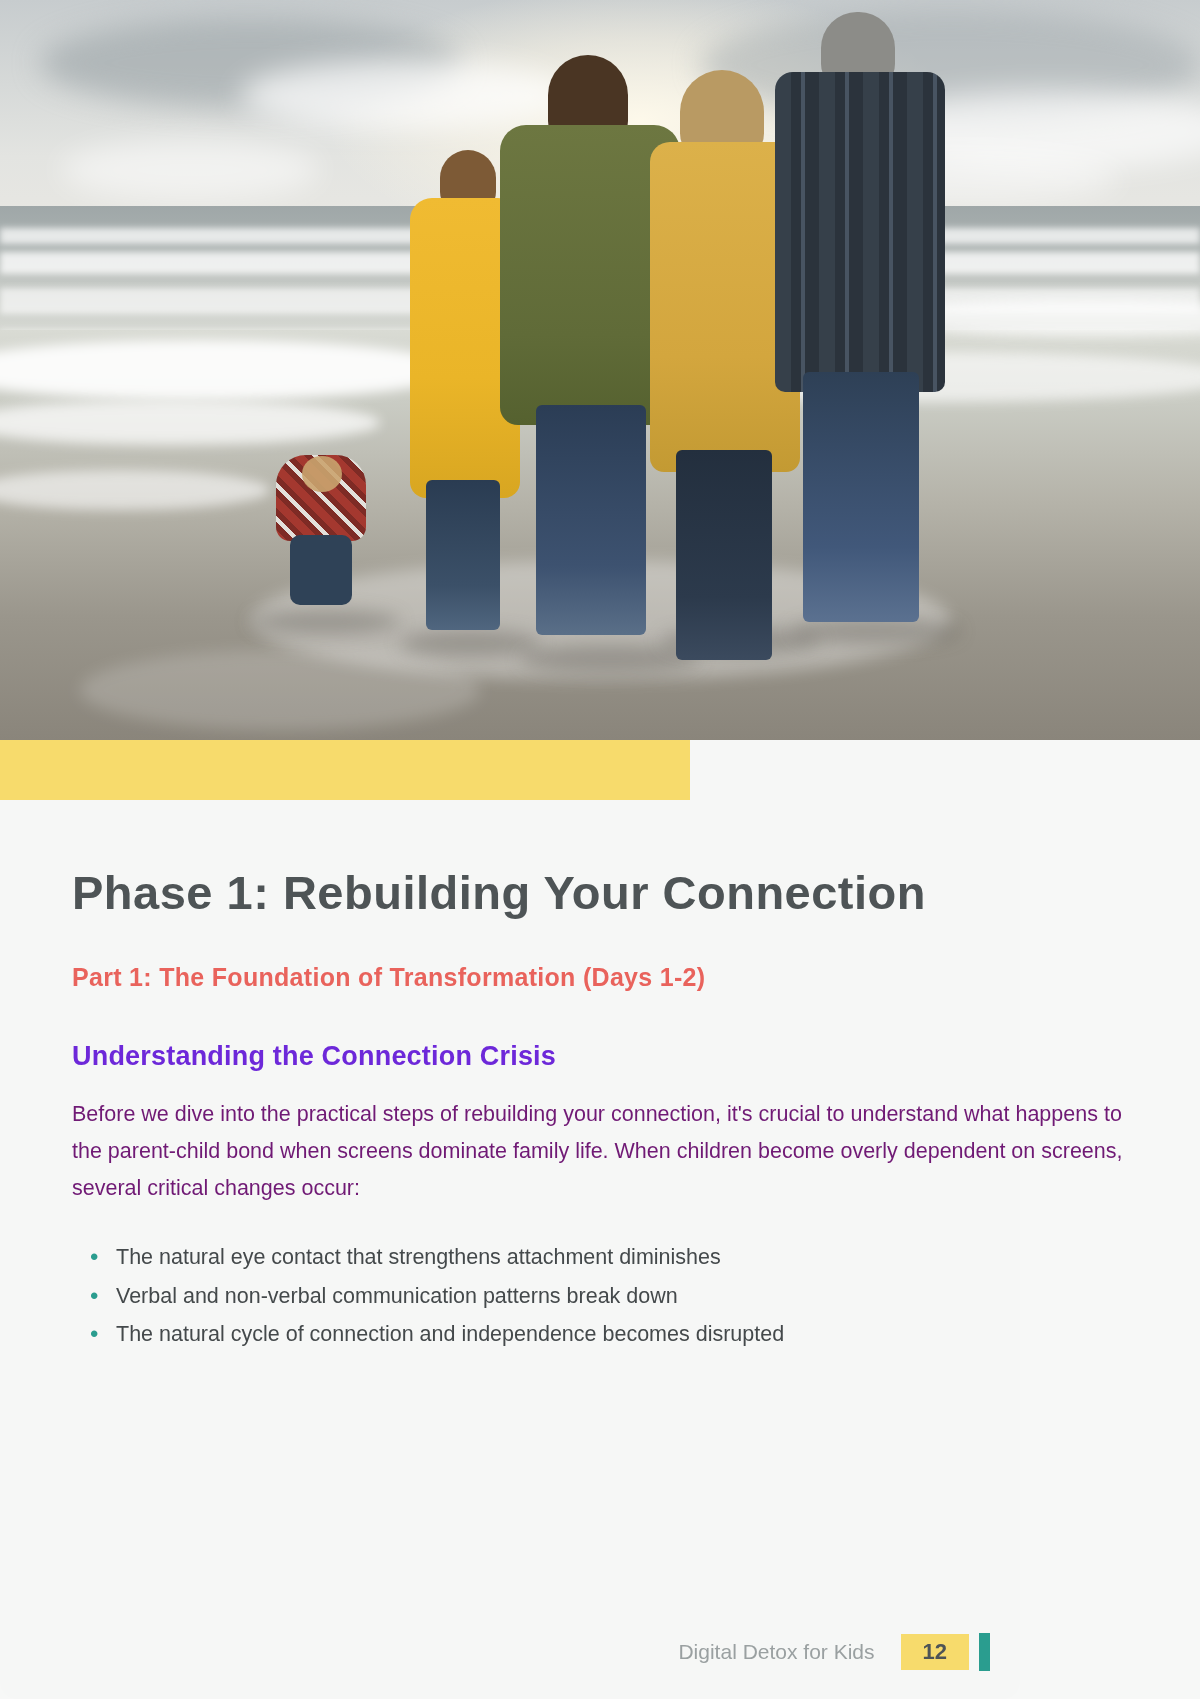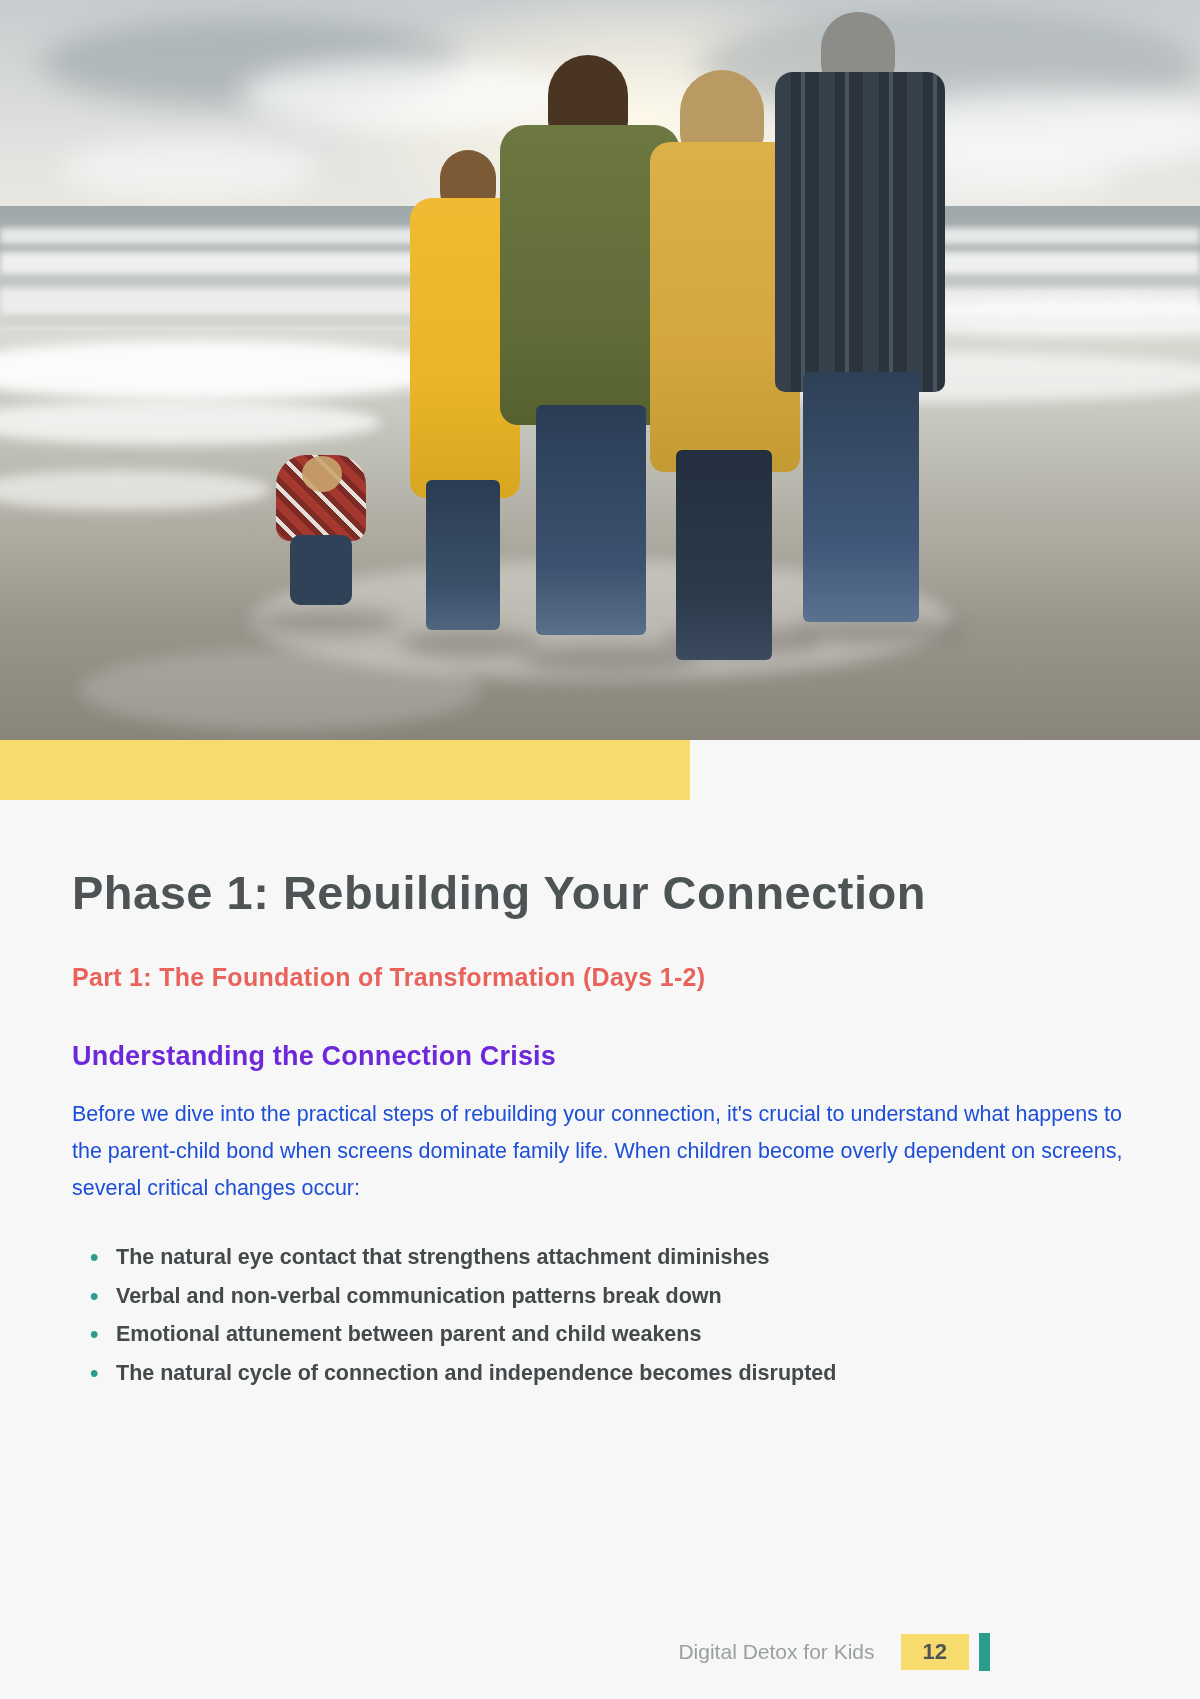--- a/index.html
+++ b/index.html
@@ -190,27 +190,26 @@
     font-size: 27px;
     line-height: 1.3;
     font-weight: bold;
     letter-spacing: 0.2px;
     color: #6d28d9;
   }
   p.body {
     margin: 22px 0 0 0;
     font-size: 21.5px;
     line-height: 1.72;
-    color: #1d4ed8;
+    color: #701a75;
   }
   ul.bullets {
     margin: 32px 0 0 0;
     padding: 0 0 0 44px;
     list-style: none;
-    font-weight: bold;
   }
   ul.bullets li {
     position: relative;
     font-size: 21.5px;
     line-height: 1.70;
     color: #44494b;
     margin-bottom: 2px;
   }
   ul.bullets li::before {
     content: "•";
@@ -322,21 +321,20 @@
   <div class="yellow-bar"></div>
 
   <div class="content">
     <h1 class="title">Phase 1: Rebuilding Your Connection</h1>
     <h2 class="subtitle">Part 1: The Foundation of Transformation (Days 1-2)</h2>
     <h3 class="section">Understanding the Connection Crisis</h3>
     <p class="body">Before we dive into the practical steps of rebuilding your connection, it's crucial to understand what happens to the parent-child bond when screens dominate family life. When children become overly dependent on screens, several critical changes occur:</p>
     <ul class="bullets">
       <li>The natural eye contact that strengthens attachment diminishes</li>
       <li>Verbal and non-verbal communication patterns break down</li>
-      <li>Emotional attunement between parent and child weakens</li>
       <li>The natural cycle of connection and independence becomes disrupted</li>
     </ul>
   </div>
 
   <div class="footer">
     <span class="footer-title">Digital Detox for Kids</span>
     <span class="page-num">12</span>
     <span class="footer-tab"></span>
   </div>
 

